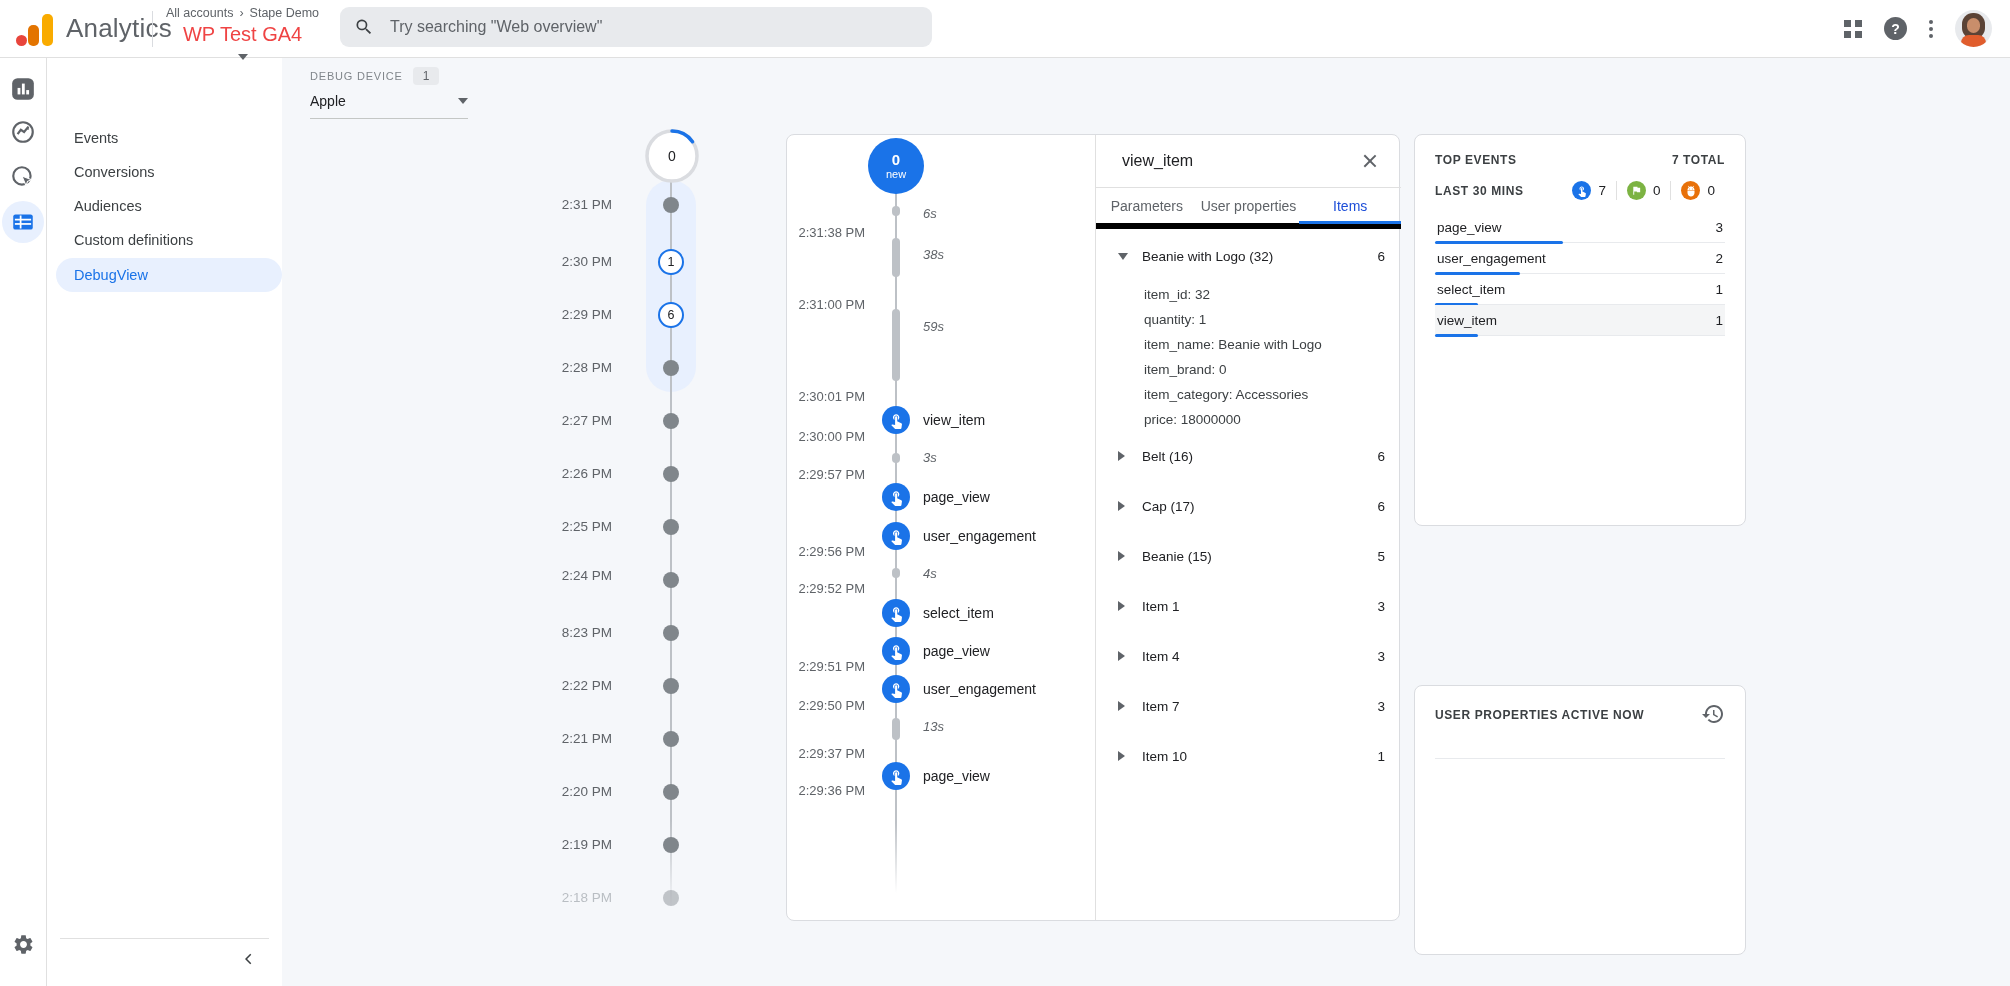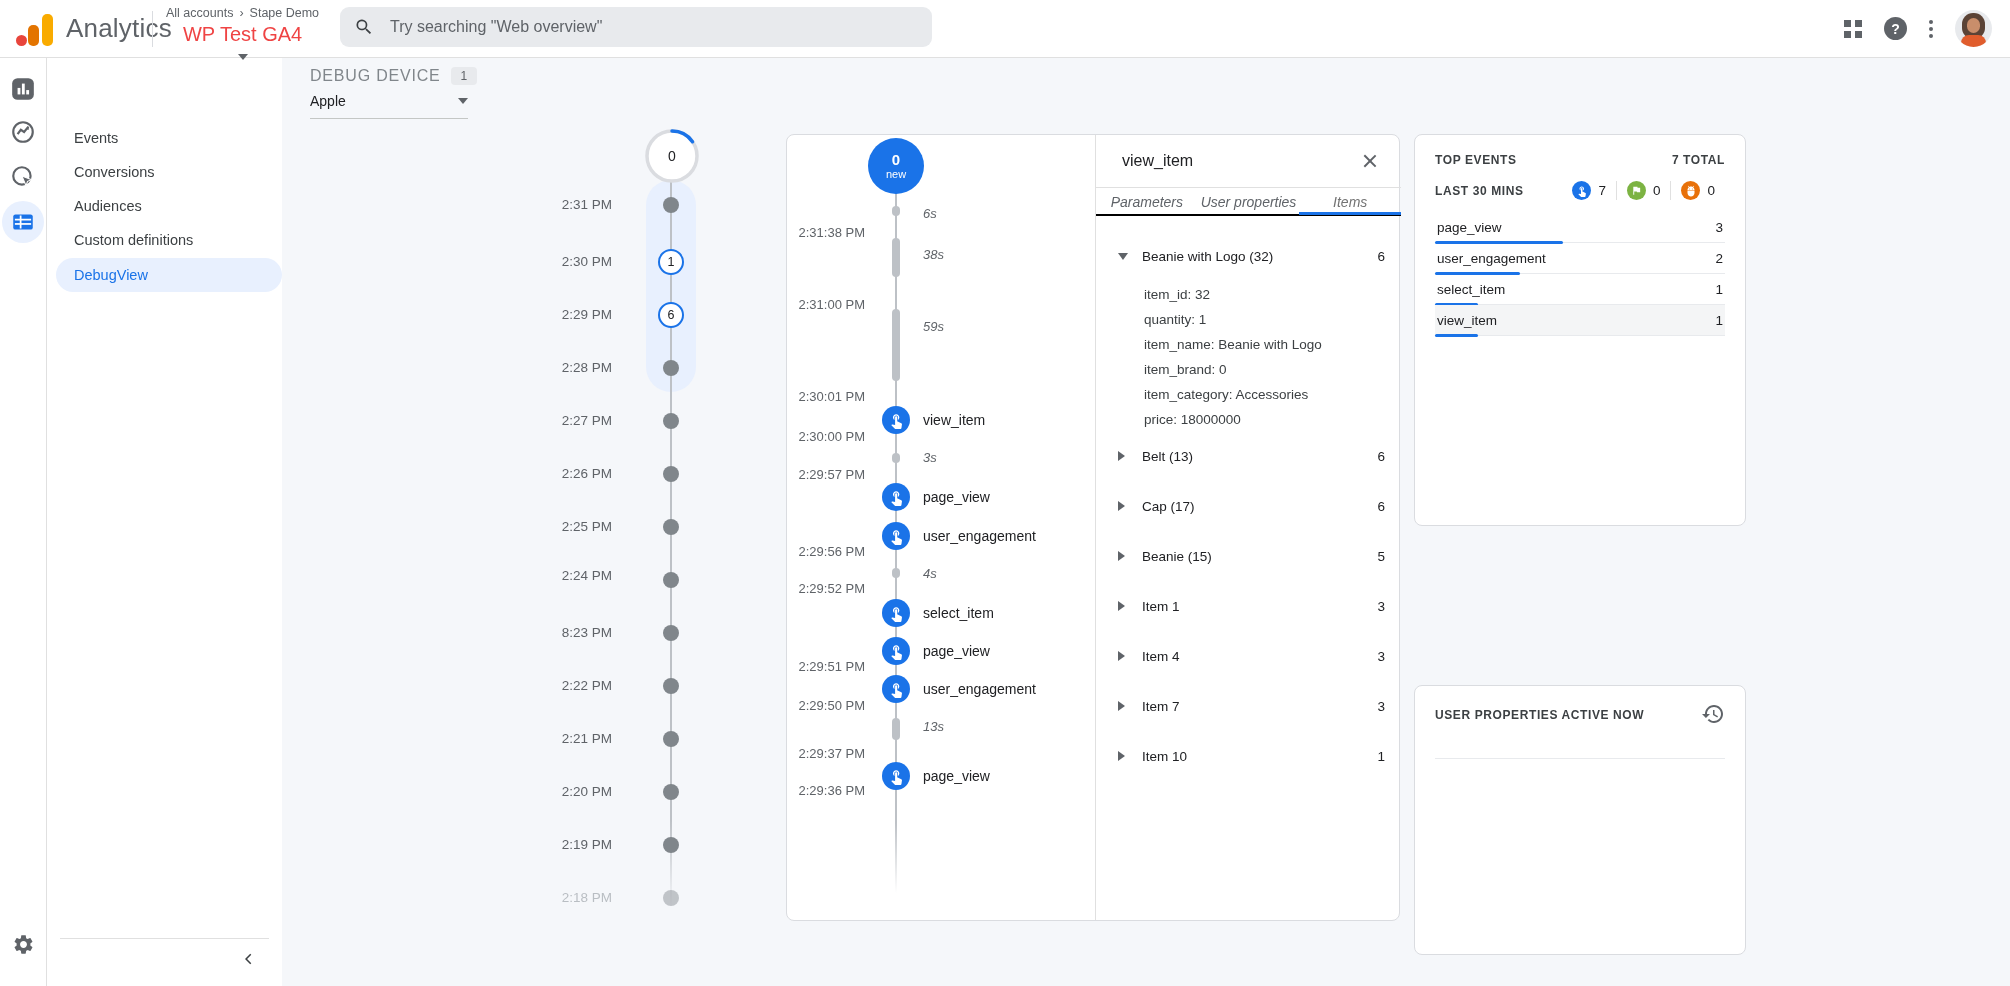--- a/index.html
+++ b/index.html
@@ -44,21 +44,21 @@
   
   .sidebar{position:absolute;left:47px;top:57px;width:235px;height:929px;background:#fff;z-index:19;}
   .side-item{position:absolute;left:9px;width:226px;height:34px;display:flex;align-items:center;padding-left:18px;box-sizing:border-box;font-size:14.5px;color:#3c4043;border-radius:17px 0 0 17px;cursor:pointer;}
   .side-item.active{background:#e8f0fe;color:#1a73e8;border-radius:17px;width:226px;}
   .side-bottom-div{position:absolute;left:13px;bottom:47px;width:209px;height:1px;background:#e0e0e0;}
   .collapse-btn{position:absolute;right:22px;bottom:16px;width:22px;height:22px;cursor:pointer;display:flex;align-items:center;justify-content:center;}
   
   .content{position:absolute;left:282px;top:57px;width:1728px;height:929px;}
   .debug-device{position:absolute;left:28px;top:10px;}
   .dd-label-row{display:flex;align-items:center;gap:10px;}
-  .dd-label{font-size:16px;letter-spacing:.8px;color:#80868b;}
+  .dd-label{font-size:11px;letter-spacing:.8px;color:#80868b;}
   .dd-count{background:#e8eaed;color:#5f6368;font-size:12px;border-radius:4px;padding:2px 10px;}
   .dd-select{margin-top:8px;width:158px;display:flex;justify-content:space-between;align-items:center;font-size:14px;color:#202124;padding-bottom:9px;border-bottom:1px solid #c4c7c5;cursor:pointer;}
   
   .minutes{position:absolute;left:218px;top:63px;width:260px;height:860px;}
   .min-band{position:absolute;left:146px;top:60px;width:50px;height:212px;background:#e8f0fe;border-radius:25px;}
   .min-line{position:absolute;left:170px;top:60px;width:2px;height:728px;background:linear-gradient(#bdc1c6 88%,rgba(189,193,198,0));}
   .min-head{position:absolute;left:144px;top:8px;width:56px;height:56px;z-index:3;}
   .min-head .num{position:absolute;left:0;top:0;width:56px;height:56px;display:flex;align-items:center;justify-content:center;font-size:14px;color:#202124;}
   .min-label{position:absolute;width:90px;text-align:right;right:148px;font-size:13.5px;color:#5f6368;height:18px;line-height:18px;}
   .min-label.faded{color:#9aa0a6;opacity:.65;}
@@ -80,23 +80,23 @@
   .sec-ev-icon{position:absolute;left:95px;width:28px;height:28px;border-radius:50%;background:#1a73e8;display:flex;align-items:center;justify-content:center;z-index:3;cursor:pointer;}
   .sec-ev-label{position:absolute;left:136px;font-size:14px;color:#202124;height:20px;line-height:20px;cursor:pointer;}
   
   .detail{position:absolute;left:308px;top:0;width:305px;height:785px;border-left:1px solid #e0e0e0;}
   .detail-title-row{position:absolute;left:0;top:0;width:100%;height:53px;display:flex;align-items:center;justify-content:space-between;padding:0 20px 0 26px;box-sizing:border-box;border-bottom:1px solid #e0e0e0;}
   .detail-title{font-size:16px;color:#202124;}
   .close-x{width:22px;height:22px;cursor:pointer;position:relative;}
   .close-x:before,.close-x:after{content:"";position:absolute;left:10px;top:3px;width:1.8px;height:16px;background:#5f6368;}
   .close-x:before{transform:rotate(45deg);}
   .close-x:after{transform:rotate(-45deg);}
-  .tabs{position:absolute;left:0;top:54px;width:100%;height:27px;display:flex;border-bottom:2px solid #000000;box-sizing:border-box;font-style:italic;}
+  .tabs{position:absolute;left:0;top:54px;width:100%;height:40px;display:flex;border-bottom:6px solid #000000;box-sizing:border-box;}
   .tab{flex:1;display:flex;align-items:center;justify-content:center;font-size:14px;color:#5f6368;cursor:pointer;position:relative;}
-  .tab.active{color:#737373;}
+  .tab.active{color:#1d4ed8;}
   .tab.active:after{content:"";position:absolute;left:0;right:0;bottom:-1px;height:3px;background:#1a73e8;}
   .tri-right{width:0;height:0;border-top:5px solid transparent;border-bottom:5px solid transparent;border-left:7px solid #5f6368;display:inline-block;}
   .tri-down{width:0;height:0;border-left:5px solid transparent;border-right:5px solid transparent;border-top:7px solid #5f6368;display:inline-block;}
   .item-row{position:absolute;left:0;width:100%;height:24px;display:flex;align-items:center;padding:0 16px 0 22px;box-sizing:border-box;cursor:pointer;}
   .item-row .arrow{width:14px;display:flex;}
   .item-row .nm{font-size:13.5px;color:#202124;margin-left:10px;flex:1;}
   .item-row .ct{font-size:13.5px;color:#202124;}
   .prop-line{position:absolute;left:48px;font-size:13.5px;color:#3c4043;height:17px;line-height:17px;}
   
   .te-card{left:1132px;top:77px;width:332px;height:392px;padding:18px 20px;}
@@ -397,21 +397,21 @@
       <div class="prop-line" style="top:176px">quantity: 1</div>
       <div class="prop-line" style="top:201px">item_name: Beanie with Logo</div>
       <div class="prop-line" style="top:226px">item_brand: 0</div>
       <div class="prop-line" style="top:251px">item_category: Accessories</div>
       <div class="prop-line" style="top:276px">price: 18000000</div>
 
       <div class="item-row" style="top:309px">
         <span class="arrow">
             <span class="tri-right"></span>
           </span>
-        <span class="nm">Belt (13)</span>
+        <span class="nm">Belt (16)</span>
         <span class="ct">6</span>
       </div>
       <div class="item-row" style="top:359px">
         <span class="arrow">
             <span class="tri-right"></span>
           </span>
         <span class="nm">Cap (17)</span>
         <span class="ct">6</span>
       </div>
       <div class="item-row" style="top:409px">

